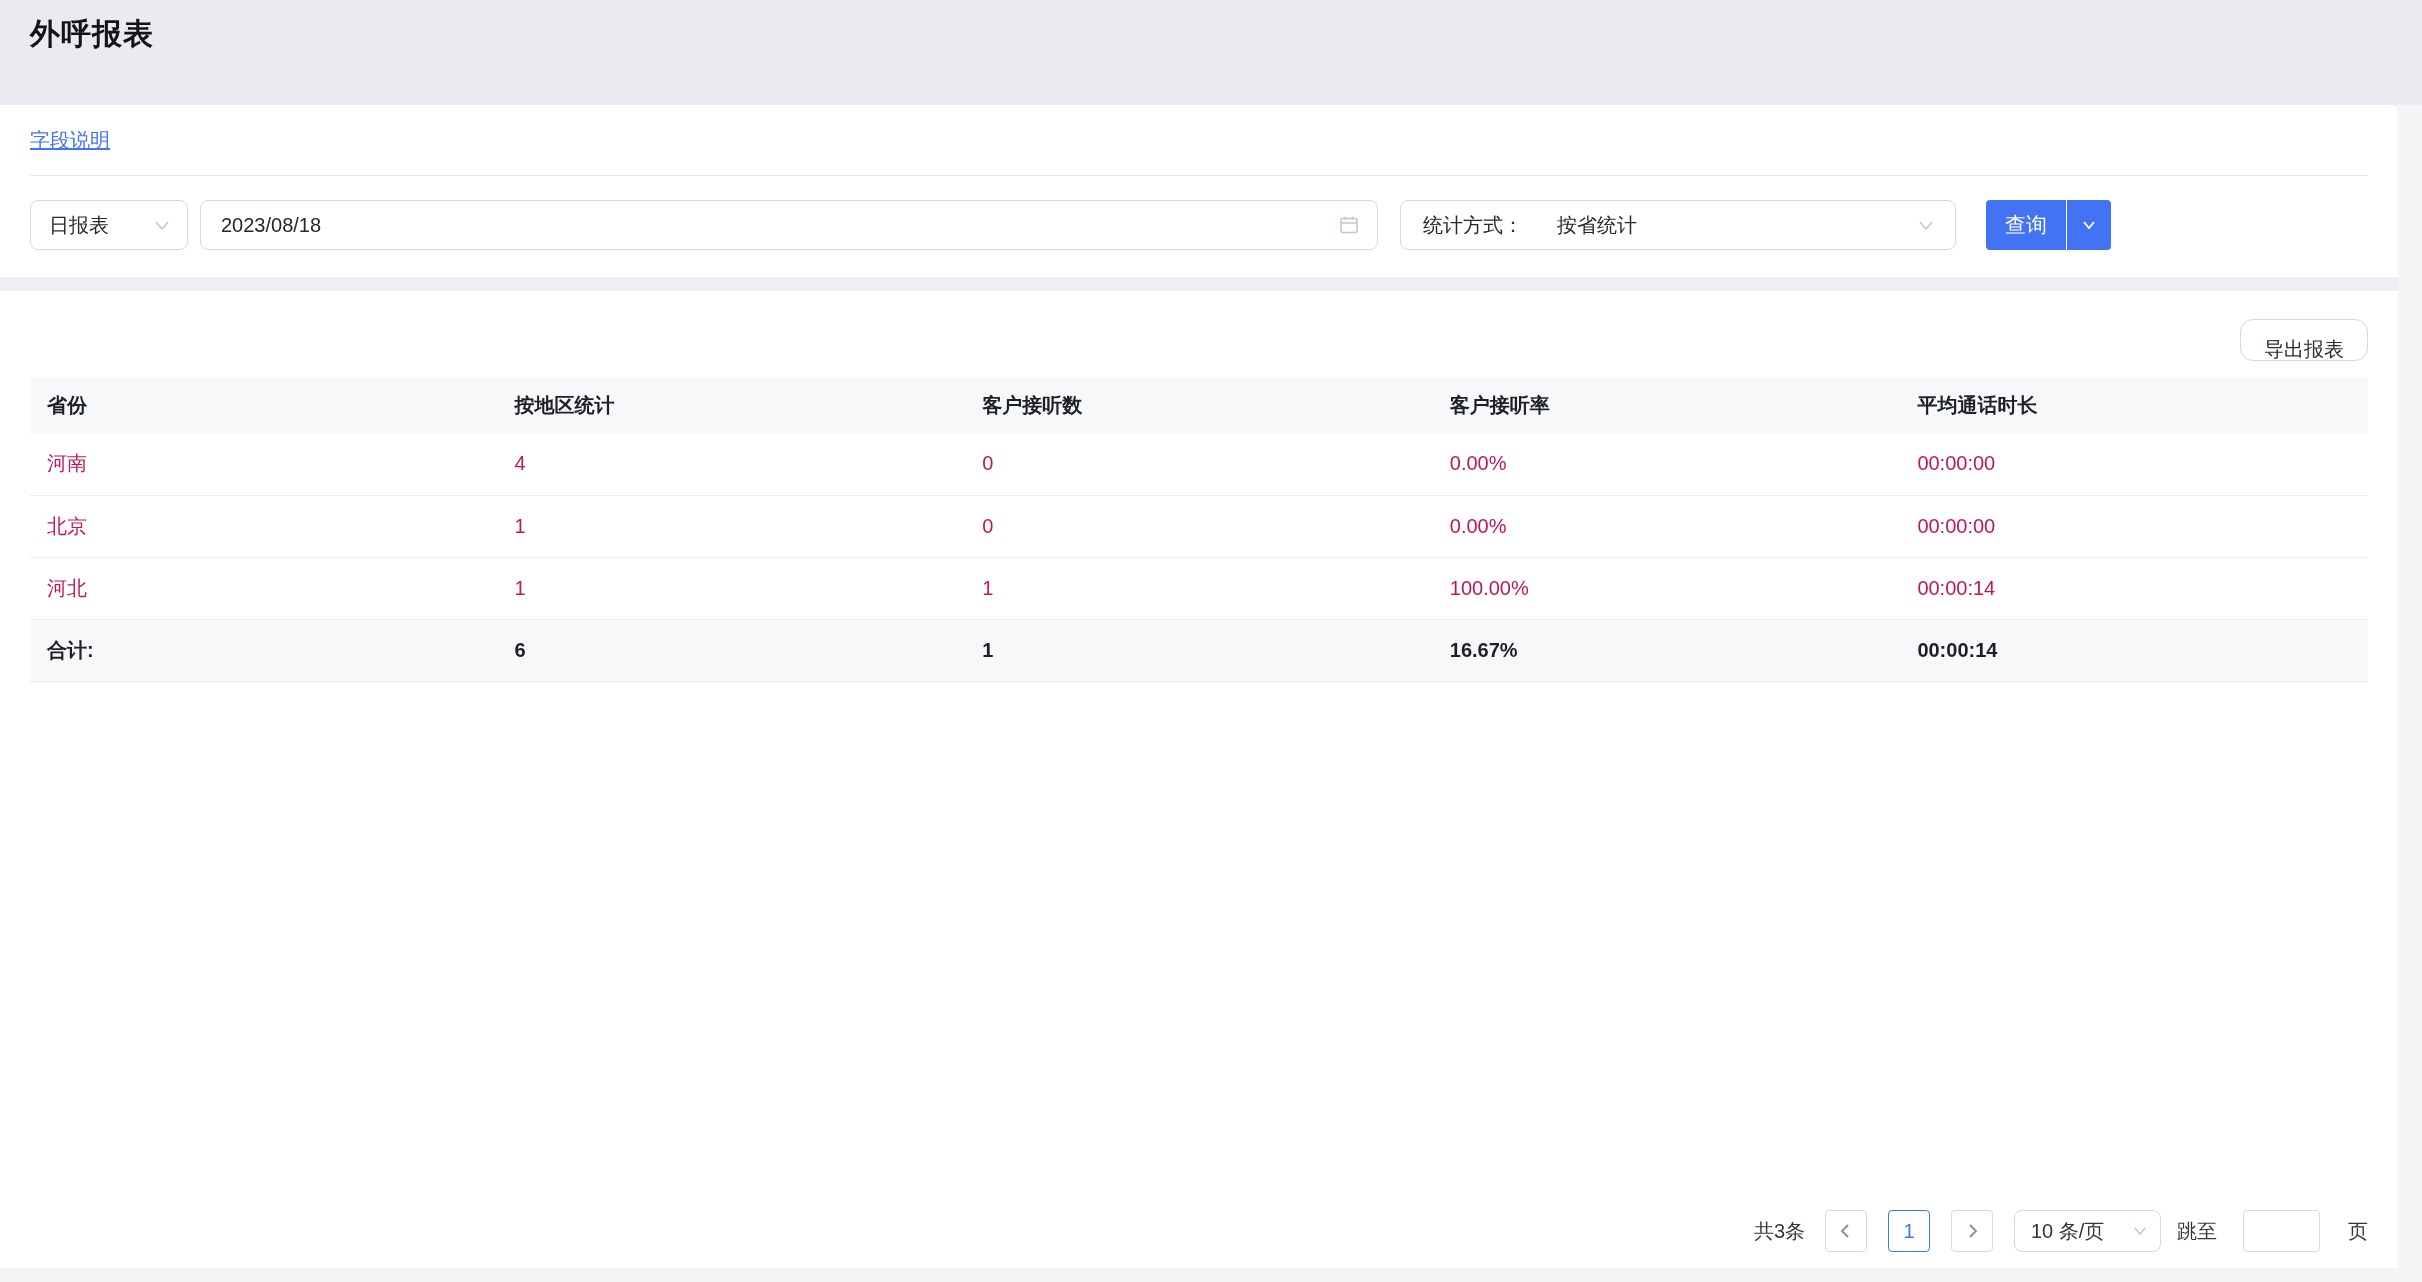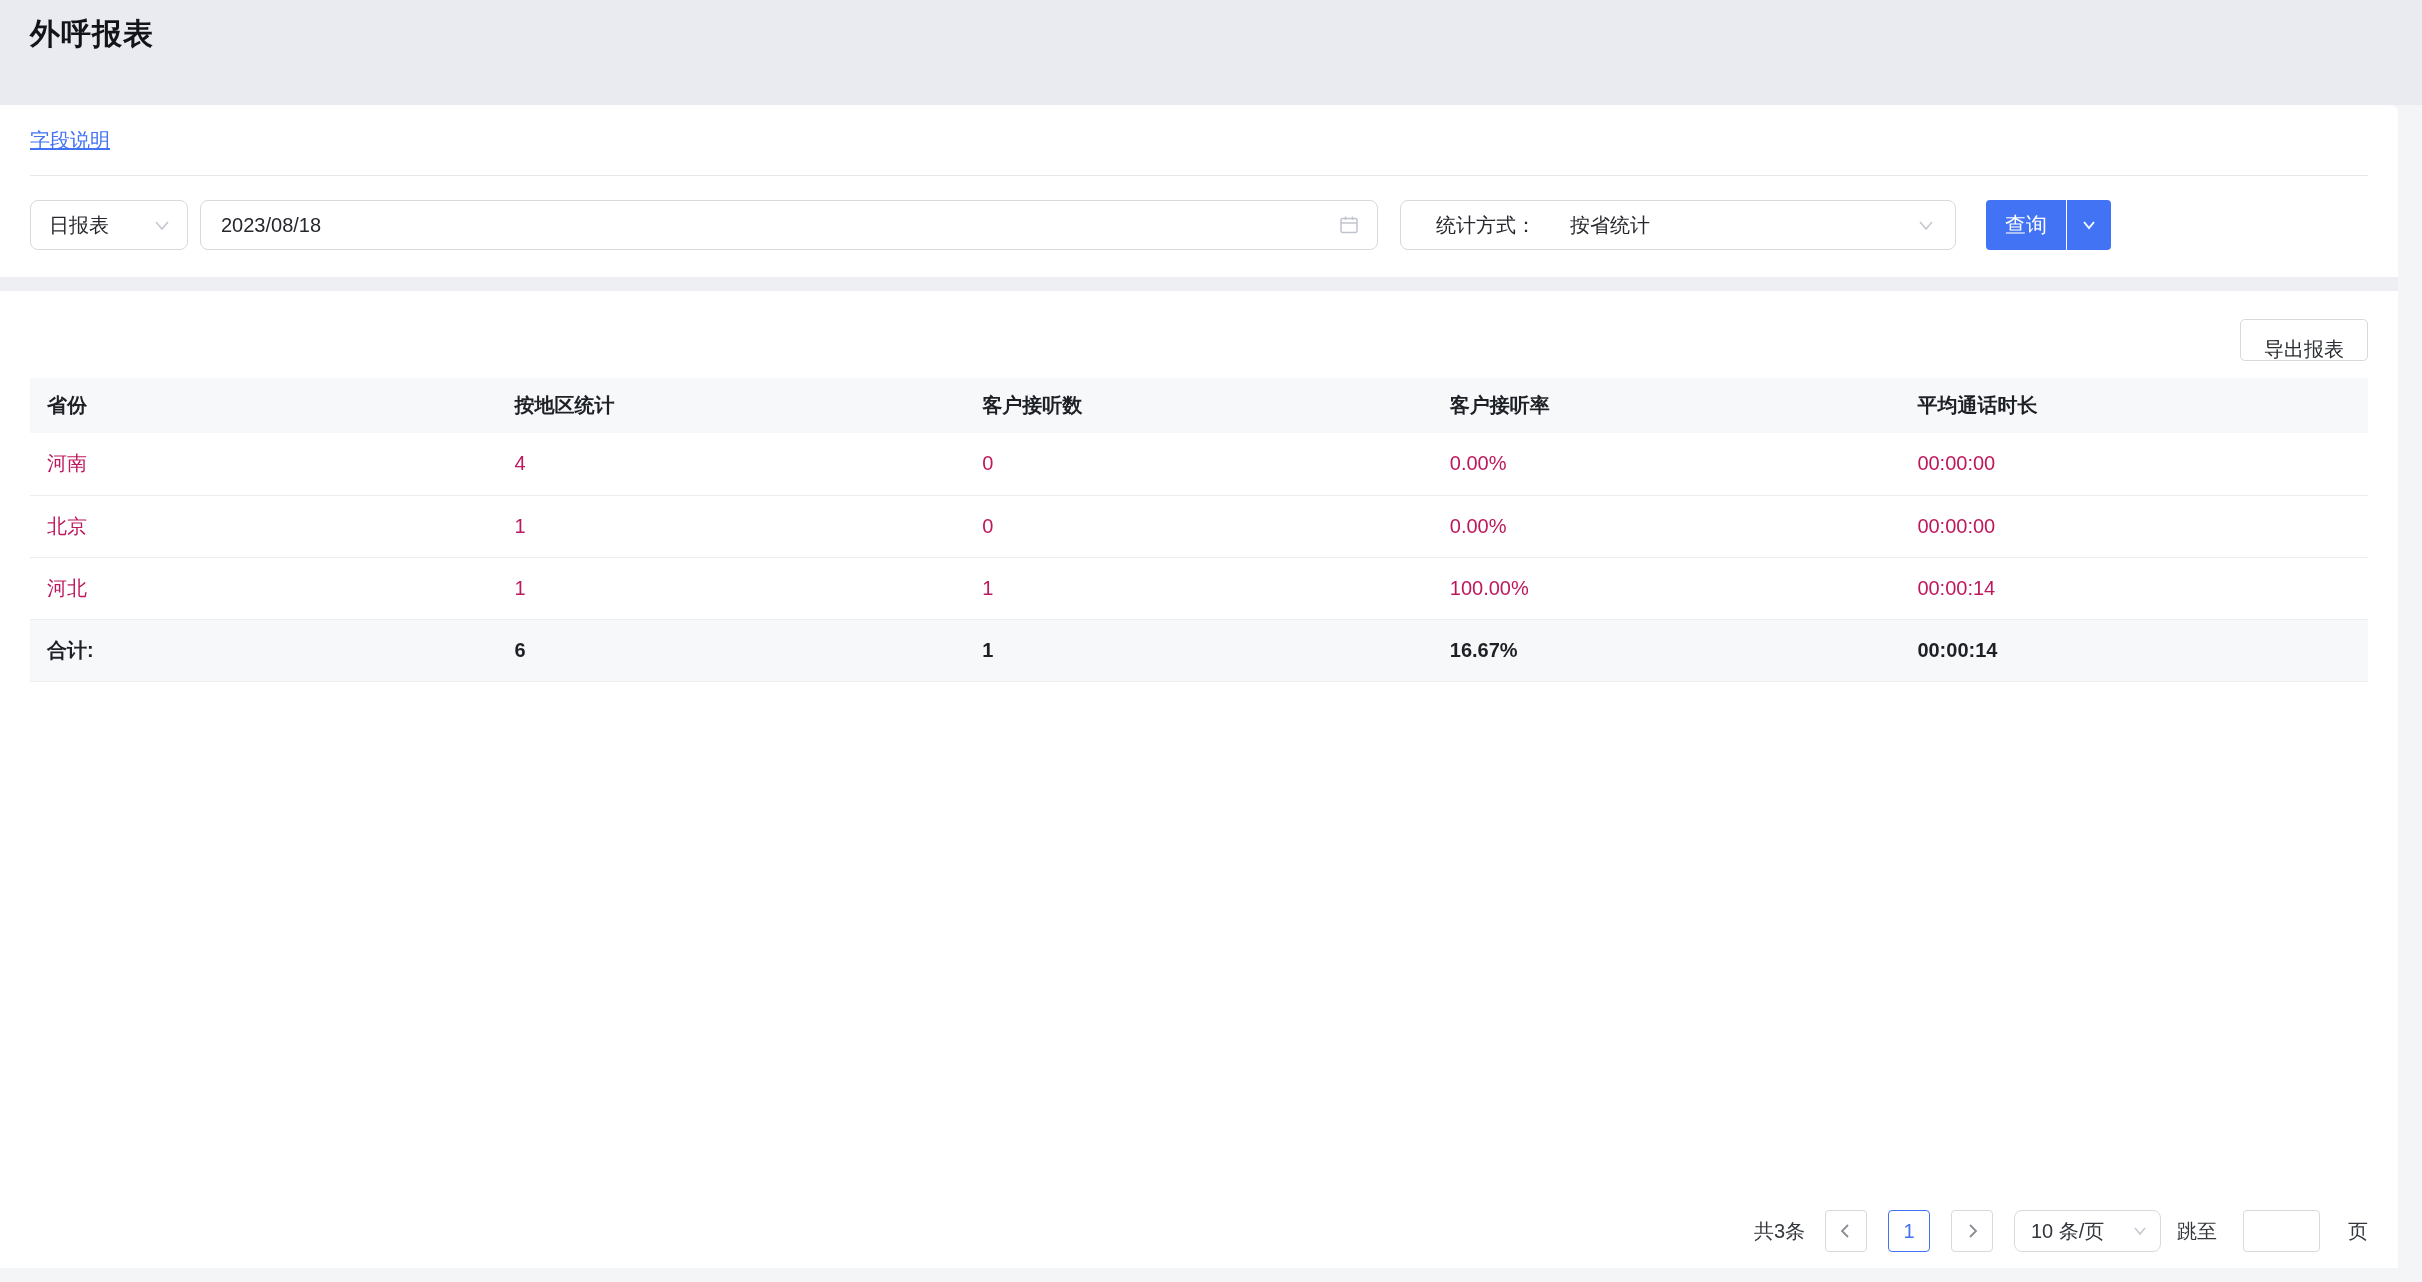--- a/index.html
+++ b/index.html
@@ -43,21 +43,21 @@
 
   
   .filters{margin-top:24px;display:flex;align-items:center;}
   .box{
     height:50px;border:1px solid var(--border);border-radius:8px;background:#fff;
     display:flex;align-items:center;font-size:20px;color:#26282d;
   }
   .report-select{width:158px;padding:0 14px 0 18px;justify-content:space-between;margin-right:12px;}
   .date-box{width:1178px;padding:0 16px 0 20px;justify-content:space-between;margin-right:22px;}
   .stat-select{width:556px;padding:0 18px 0 22px;margin-right:30px;}
-  .stat-select .lbl{margin-right:34px;margin-left:13px;}
+  .stat-select .lbl{margin-right:34px;}
   .stat-select .val{flex:1;}
   .chev{flex:none;}
 
   .split-btn{display:flex;height:50px;border-radius:4px;overflow:hidden;}
   .split-main{
     border:none;background:var(--accent);color:#fff;font-size:21px;
     width:80px;cursor:pointer;font-family:inherit;
   }
   .split-sep{width:1px;background:rgba(255,255,255,.5);}
   .split-arrow{
@@ -69,21 +69,21 @@
   .band{height:14px;background:var(--divider-band);width:2398px;}
 
   
   .panel-main{
     background:#fff;height:977px;padding:28px 30px 16px;width:2398px;
     display:flex;flex-direction:column;
   }
   .toolbar{display:flex;justify-content:flex-end;}
   .export-btn{
     height:42px;padding:16px 23px;font-size:20px;color:#2a2d33;background:#fff;
-    border:1px solid var(--border);border-radius:5px;cursor:pointer;font-family:inherit;
+    border:1px solid var(--border);border-radius:13px;cursor:pointer;font-family:inherit;
   }
 
   table{border-collapse:collapse;table-layout:fixed;width:2338px;margin-top:17px;}
   col{width:467px;}
   th{
     height:55px;background:var(--table-header-bg);text-align:left;
     padding:0 17px;font-size:20px;font-weight:700;color:#1d2025;
   }
   td{
     height:62px;padding:0 17px;font-size:20px;color:#be185d;

